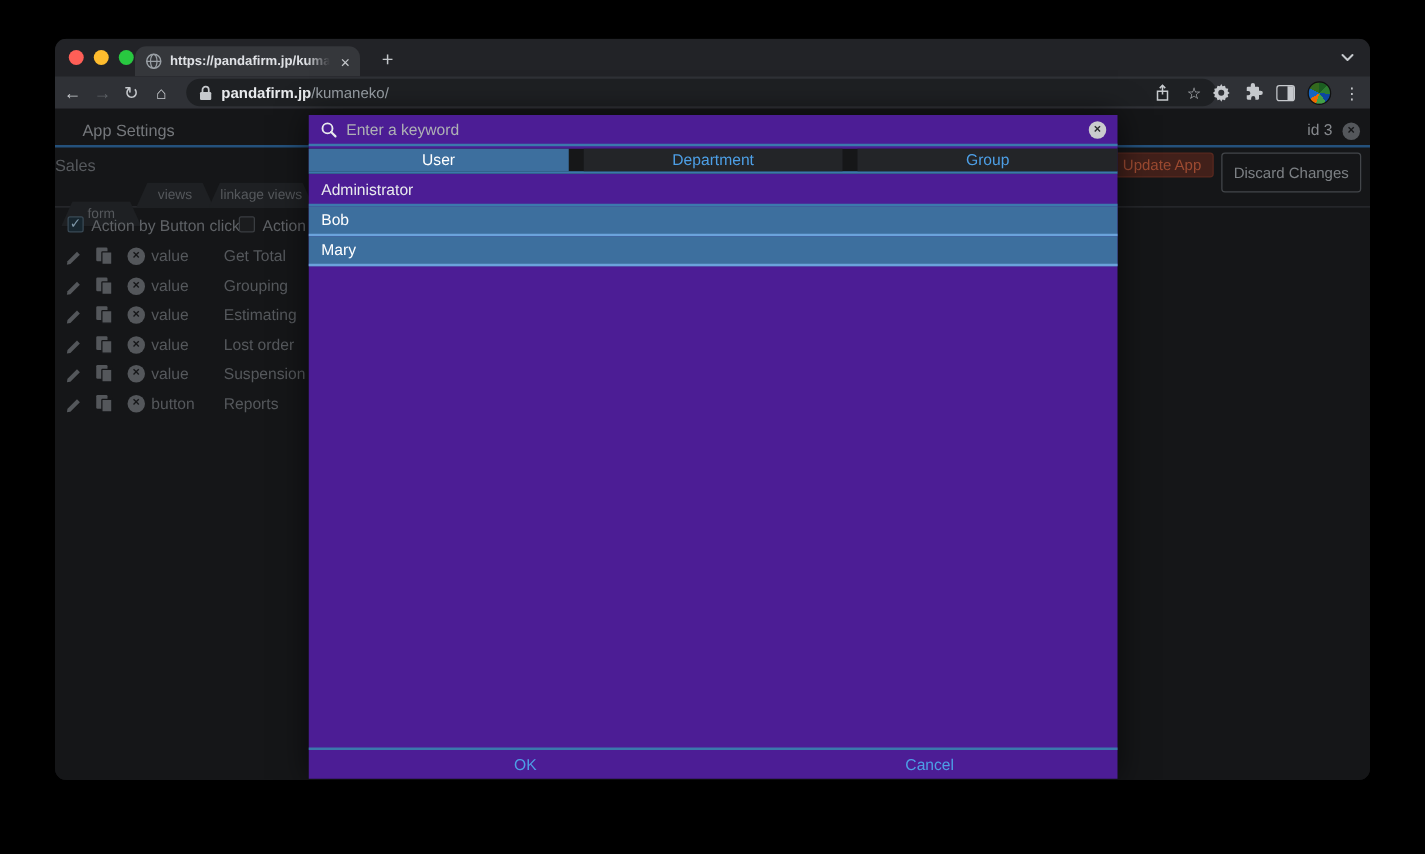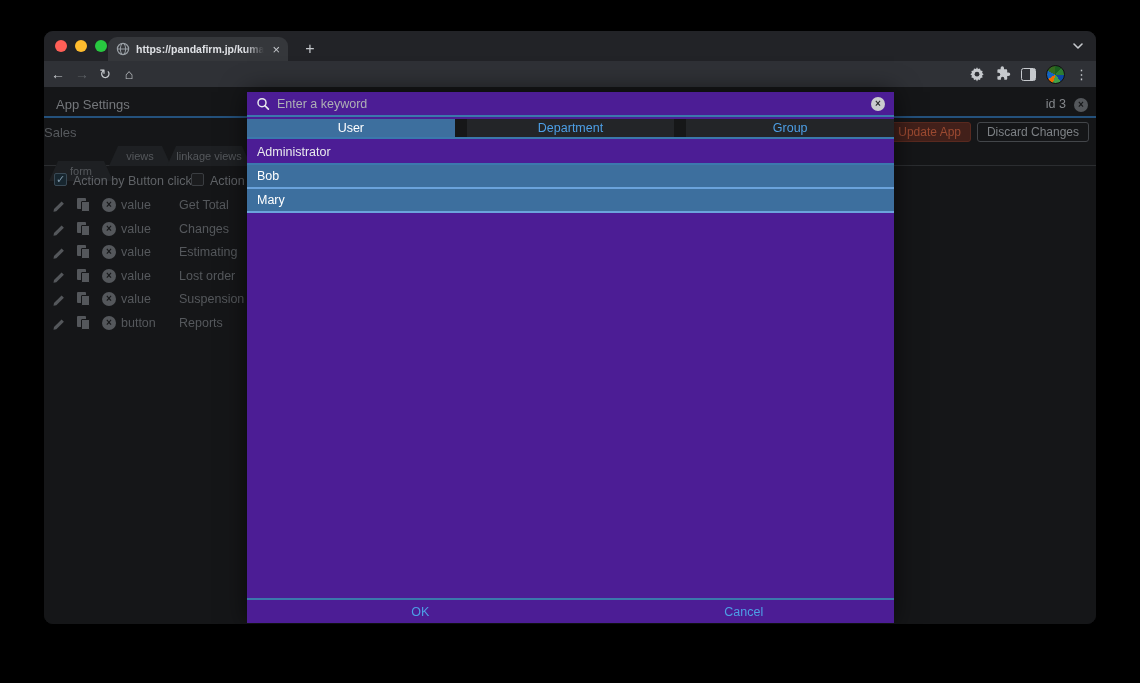--- a/index.html
+++ b/index.html
@@ -40,31 +40,31 @@
   .avatar { width:19px; height:19px; border-radius:50%;
             background:conic-gradient(#1b5e20 0 12%, #2e7d32 12% 26%, #0d47a1 26% 40%, #43a047 40% 55%, #ef6c00 55% 66%, #1565c0 66% 82%, #33691e 82% 100%);
             border:1px solid #111; }
   .dots { color:#c6c9cd; font-size:13px; letter-spacing:0; }
 
   
   .content { position:absolute; left:0; top:56px; width:1054px; height:539px; background:#151618; }
 
   .pg-header { position:absolute; left:0; top:5px; width:100%; height:26px; border-bottom:2px solid #24517c;
                display:flex; align-items:center; }
-  .pg-title { color:#74777b; font-size:13px; margin-left:12px; }
+  .pg-title { color:#74777b; font-size:13px; margin-left:22px; }
   .pg-id { position:absolute; right:32px; color:#85888c; font-size:12.5px; }
   .xcircle { display:inline-flex; width:14px; height:14px; border-radius:50%; background:#54575b; color:#151618;
              font-size:10px; line-height:1; align-items:center; justify-content:center; font-weight:bold; }
   .pg-id-x { position:absolute; right:10px; top:6px; }
 
   .pg-bar2 { position:absolute; left:0; top:33px; width:100%; height:24px; display:flex; align-items:center; }
   .pg-app { color:#56595d; font-size:13px; }
   .btn-update { position:absolute; right:127px; top:2px; height:20px; padding:0 9px; background:#42201a;
                 border:1px solid #59291f; border-radius:3px; color:#9c4a31; font-size:12px; line-height:18px; }
-  .btn-discard { position:absolute; right:9px; top:2px; height:20px; padding:0 9px; background:transparent;
+  .btn-discard { position:absolute; right:9px; top:2px; height:32px; padding:0 9px; background:transparent;
                  border:1px solid #43464a; border-radius:3px; color:#7d8185; font-size:12px; line-height:18px; }
 
   .pg-tabs { position:absolute; left:0; top:59px; width:100%; height:20px; border-bottom:1px solid #2b2d30;
              display:flex; padding-left:5px; }
   .pg-tab { height:20px; background:#1e2023; color:#55585c; font-size:11px; display:flex; align-items:center;
             justify-content:center; clip-path:polygon(9px 0, calc(100% - 9px) 0, 100% 100%, 0 100%); margin-right:-4px; }
 
   .pg-checks { position:absolute; left:0; top:84px; width:100%; height:20px; }
   .cb { position:absolute; top:2px; width:13px; height:13px; border-radius:2px; }
   .cb.checked { background:#17262f; border:1px solid #3a4a56; color:#7e97a8; font-size:11px; line-height:11px; text-align:center; }
@@ -132,20 +132,35 @@
       <polyline points="2,4 6,8 10,4" fill="none" stroke="#c6c9cd" stroke-width="1.6" stroke-linecap="round" stroke-linejoin="round"></polyline>
     </svg>
   </div>
 
   <div class="toolbar">
     <div class="nav-ic" style="left:4px;">←</div>
     <div class="nav-ic disabled" style="left:28px;">→</div>
     <div class="nav-ic" style="left:51px;">↻</div>
     <div class="nav-ic" style="left:75px;">⌂</div>
 
+    <div class="omnibox">
+      <svg width="11" height="13" viewBox="0 0 11 13">
+        <rect x="1" y="5.5" width="9" height="6.5" rx="1" fill="#c6c9cd"></rect>
+        <path d="M3 5.5 V3.8 a2.5 2.5 0 0 1 5 0 V5.5" fill="none" stroke="#c6c9cd" stroke-width="1.4"></path>
+      </svg>
+      <span class="url"><span class="domain">pandafirm.jp</span><span class="path">/kumaneko/</span></span>
+      <span class="omni-right">
+        <svg width="12" height="14" viewBox="0 0 12 14">
+          <path d="M2 6 h8 v7 H2 z" fill="none" stroke="#c6c9cd" stroke-width="1.2"></path>
+          <line x1="6" y1="1.5" x2="6" y2="8.5" stroke="#c6c9cd" stroke-width="1.2"></line>
+          <polyline points="3.8,3.5 6,1.3 8.2,3.5" fill="none" stroke="#c6c9cd" stroke-width="1.2"></polyline>
+        </svg>
+        <span class="star">☆</span>
+      </span>
+    </div>
 
     <div class="tb-right">
       <svg width="16" height="16" viewBox="0 0 16 16">
         <path d="M8 1.2 l1 1.8 2-.5 .6 2 2 .5-.5 2 1.6 1.3-1.6 1.3 .5 2-2 .5-.6 2-2-.5-1 1.8-1-1.8-2 .5-.6-2-2-.5 .5-2L1.3 8.3 2.9 7l-.5-2 2-.5 .6-2 2 .5z" fill="#c6c9cd"></path>
         <circle cx="8" cy="8.2" r="2.4" fill="#2f3136"></circle>
       </svg>
       <svg width="16" height="16" viewBox="0 0 16 16">
         <path d="M13.5 6.5 h-1.3 V4.2 a.9.9 0 0 0 -.9 -.9 H9 V2a1.7 1.7 0 1 0 -3.4 0 v1.3 H3.3 a.9.9 0 0 0 -.9 .9 v2.6 h1.2 a1.7 1.7 0 1 1 0 3.4 H2.4 v2.6 a.9.9 0 0 0 .9 .9 h2.6 v-1.2 a1.7 1.7 0 1 1 3.4 0 v1.2 h2 a.9.9 0 0 0 .9 -.9 V10 h1.3 a1.75 1.75 0 1 0 0 -3.5z" fill="#c6c9cd"></path>
       </svg>
       <div style="width:15px;height:13px;border:1.5px solid #c6c9cd;border-radius:2.5px;position:relative;">
@@ -200,21 +215,21 @@
       <div class="act-row">
         <svg class="pencil-svg" width="14" height="14" viewBox="0 0 14 14">
             <path d="M1.5 12.8 l.5-2.8 7.6-7.6 2.3 2.3-7.6 7.6z" fill="#54575b"></path>
           </svg>
         <span class="copy-ic">
             <i class="back"></i>
             <i class="front"></i>
           </span>
         <span class="xcircle act-x">×</span>
         <span class="act-type">value</span>
-        <span class="act-name">Changes</span>
+        <span class="act-name">Grouping</span>
       </div>
       <div class="act-row">
         <svg class="pencil-svg" width="14" height="14" viewBox="0 0 14 14">
             <path d="M1.5 12.8 l.5-2.8 7.6-7.6 2.3 2.3-7.6 7.6z" fill="#54575b"></path>
           </svg>
         <span class="copy-ic">
             <i class="back"></i>
             <i class="front"></i>
           </span>
         <span class="xcircle act-x">×</span>

